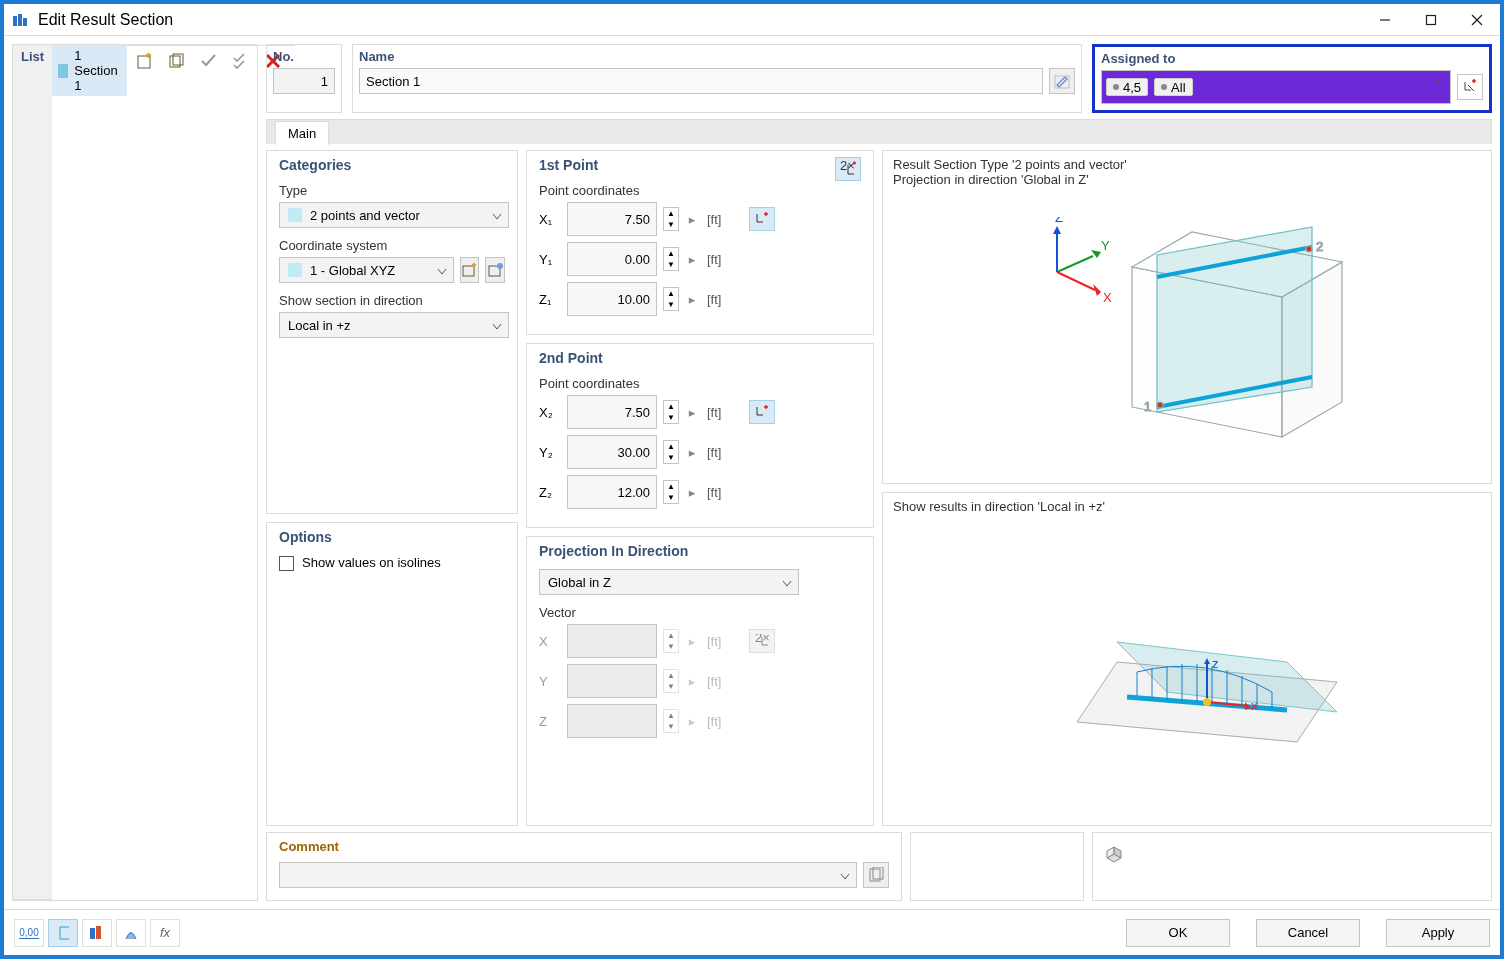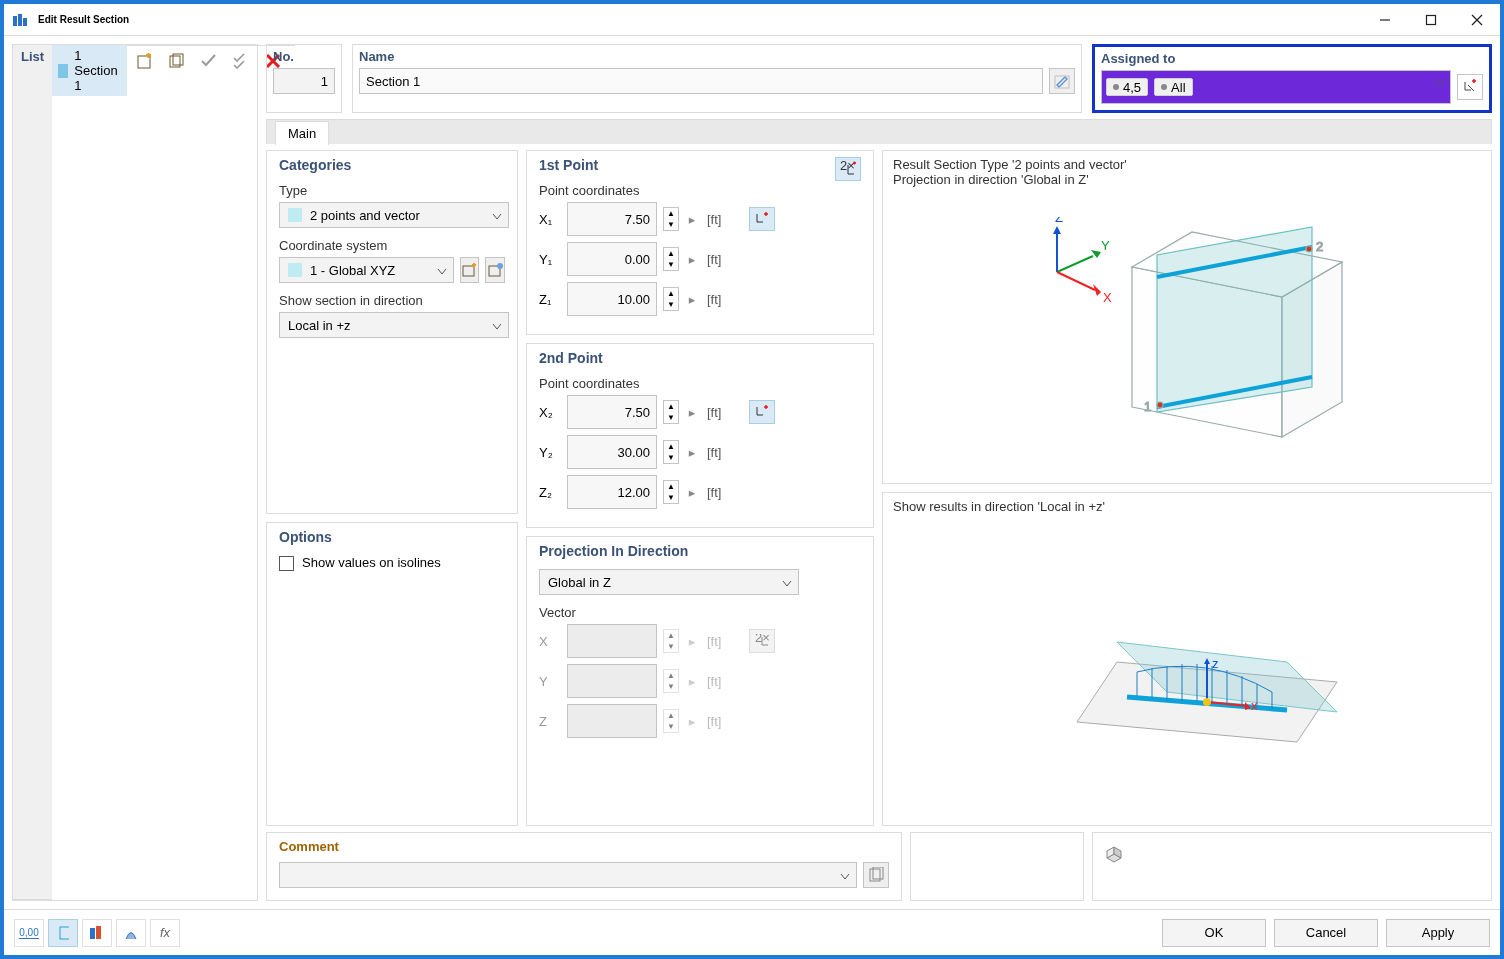--- a/index.html
+++ b/index.html
@@ -2,21 +2,21 @@
 <html><head>
 <meta charset="utf-8">
 <style>
   * { box-sizing: border-box; font-family: "Segoe UI", Tahoma, sans-serif; font-size: 13px; }
   body { margin: 0; background: #fff; }
   .frame { width: 1504px; height: 959px; border: 4px solid #207bd6; position: relative; display: flex; flex-direction: column; }
 
   
   .titlebar { height: 32px; display: flex; align-items: center; border-bottom: 1px solid #dcdcdc; }
   .titlebar .icon { width: 20px; height: 20px; margin: 0 6px 0 6px; display:flex; align-items:center; justify-content:center; }
-  .titlebar .title { flex: 1; font-size: 10px; padding-left: 2px; font-weight: bold; }
+  .titlebar .title { flex: 1; font-size: 16px; padding-left: 2px; }
   .winbtn { width: 46px; height: 32px; display: flex; align-items: center; justify-content: center; }
   .winbtn svg { stroke:#222; }
 
   .client { flex: 1; display: flex; padding: 8px; gap: 8px; }
 
   
   .leftpanel { width: 246px; display: flex; flex-direction: row; border: 1px solid #dcdcdc; }
   .leftpanel .lhead { background: #f0f0f0; color:#3b5277; font-weight:600; padding: 4px 8px; border-bottom: 1px solid #dcdcdc; }
   .leftpanel .litems { flex:1; padding: 0; }
   .litem { display:flex; align-items:center; padding: 3px 6px; background:#d9e9f5; }
@@ -73,21 +73,21 @@
   .preview { border:1px solid #dcdcdc; flex:1; padding:6px 10px; display:flex; flex-direction:column;}
   .pvtxt { color:#333; }
   .pvimg { flex:1; display:flex; align-items:center; justify-content:center;}
   
   .commentrow { display:flex; gap:8px;}
   .commentcard { flex:1; border:1px solid #dcdcdc; padding:6px 12px 12px 12px;}
   .rightsmall { width:174px; border:1px solid #dcdcdc; padding:8px;}
   .previewbottom { width:400px; border:1px solid #dcdcdc; padding:8px;}
   
   .footer { height:46px; border-top:1px solid #dcdcdc; display:flex; align-items:center; padding:0 10px; gap:4px;}
-  .footer .right { margin-left:auto; display:flex; gap:8px;}
+  .footer .right { margin-left:auto; display:flex; gap:26px;}
   .btn { width:104px; height:28px; border:1px solid #c4c4c4; background:#f4f4f4; }
   .ftbn { width:30px; height:28px; border:1px solid #e0e0e0; display:flex; align-items:center; justify-content:center; background:#fff;}
   .ftbn.sel { background:#d9e9f5; border-color:#a8cfe6;}
 
 </style>
 </head>
 <body>
 
 <div class="frame">
 

